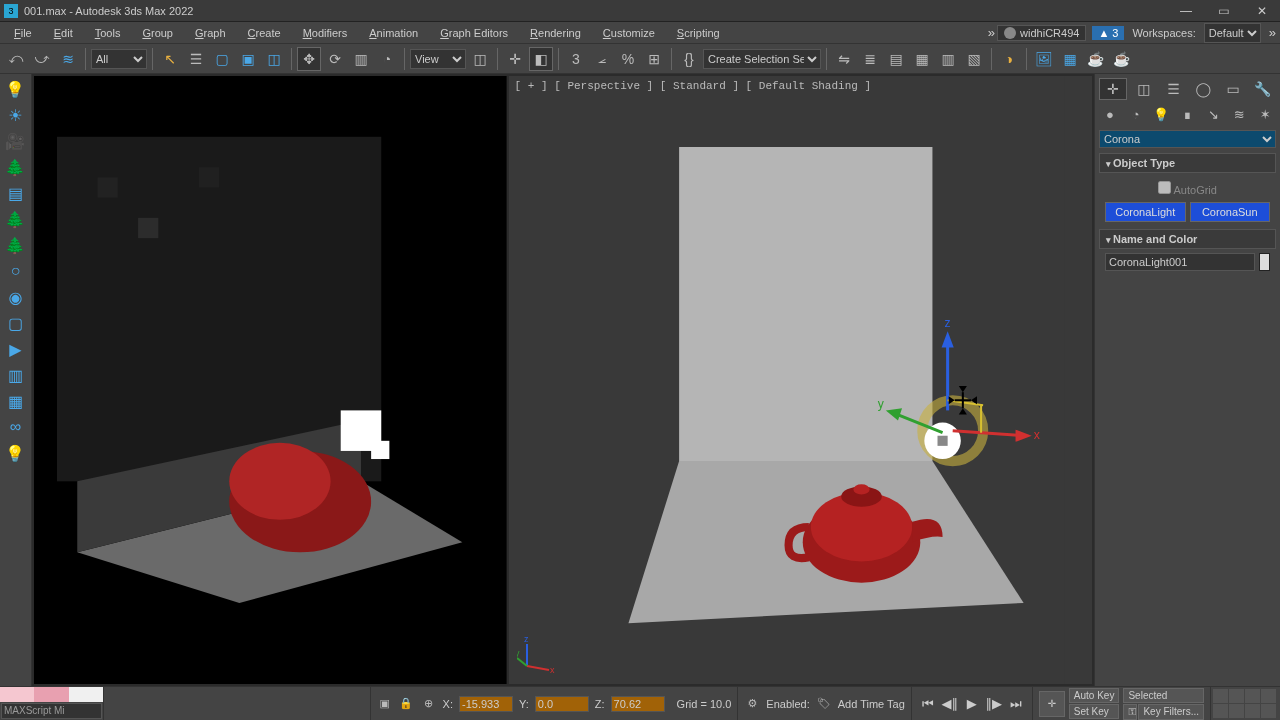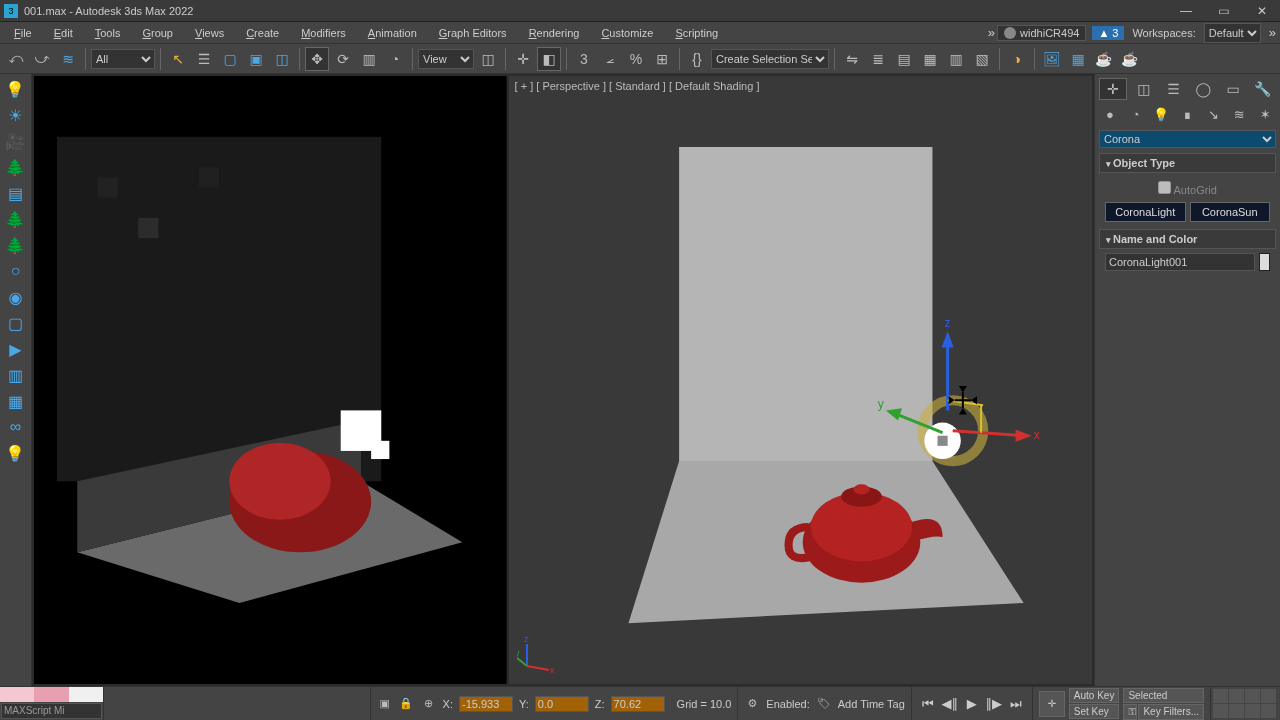--- a/index.html
+++ b/index.html
@@ -31,41 +31,41 @@
 .toolbar select { background: #333; color: #ccc; border: 1px solid #555; font-size: 11px; height: 20px; }
 
 .body-row { display: flex; height: 612px; }
 .left-icons { width: 32px; background: #444; display: flex; flex-direction: column; align-items: center; padding-top: 4px; gap: 4px; border-right: 1px solid #333; }
 .left-icons .licon { width: 22px; height: 22px; color: #4aa8e8; cursor: pointer; display:flex;align-items:center;justify-content:center;font-size:16px; }
 
 .viewports { flex: 1; display: flex; background: #2b2b2b; position: relative; }
 .vp { position: relative; background: #393939; }
 .vp.left { width: 44.5%; border-right: 1px solid #111; margin: 2px 1px 2px 2px;}
 .vp.right { flex: 1; margin: 2px 2px 2px 1px;}
-.vp-label { position: absolute; top: 4px; left: 6px; color: #bbb; font-size: 11px; z-index: 5; }
+.vp-label { position: absolute; top: 4px; left: 6px; color: #bbb; font-size: 11px; z-index: 5; font-family: Liberation Mono, monospace; }
 .render-canvas { width: 100%; height: 100%; background: #000; }
 .render-canvas svg { width: 100%; height: 100%; display: block; }
 .vp.right .vp-canvas { width: 100%; height: 100%; position: relative; }
 .gizmo-corner { position: absolute; left: 8px; bottom: 8px; width: 40px; height: 40px; }
 
 .right-panel { width: 186px; background: #444; border-left: 1px solid #333; display: flex; flex-direction: column; }
 .rp-tabs { display: flex; gap: 4px; padding: 4px; }
 .rp-tab { flex: 1; height: 22px; display: flex; align-items: center; justify-content: center; color: #bbb; cursor: pointer; font-size:14px;}
 .rp-tab.active { background: #333; border: 1px solid #666; }
 .rp-subtabs { display: flex; gap: 4px; padding: 0 4px 4px; }
 .rp-sub { flex: 1; height: 20px; display: flex; align-items: center; justify-content: center; color: #bbb; cursor: pointer; font-size:13px;}
 .rp-sub.active { color: #6ab7f0; }
 .rp-sel { margin: 2px 4px; }
 .rp-sel select { width: 100%; background: #0c4a6e; color: #ccc; border: 1px solid #555; font-size: 11px; height: 18px; }
 .rollout-head { background: #3a3a3a; padding: 3px 6px; margin: 3px 4px 0; border: 1px solid #555; font-weight: bold; cursor: pointer; }
 .rollout-head::before { content: "▾ "; font-size: 9px; }
 .rollout-body { padding: 4px 6px; margin: 0 4px; }
 .autogrid { text-align: center; padding: 4px 0 6px; color: #888; }
 .btn-row { display: flex; gap: 4px; }
-.pbtn { flex: 1; background: #0f172a; border: 1px solid #666; color: #ddd; text-align: center; padding: 3px 0; cursor: pointer; font-size: 11px; }
+.pbtn { flex: 1; background: #1d4ed8; border: 1px solid #666; color: #ddd; text-align: center; padding: 3px 0; cursor: pointer; font-size: 11px; }
 .name-row { display: flex; gap: 4px; }
 .name-row input { flex: 1; background: #333; color: #ccc; border: 1px solid #555; font-size: 11px; height: 18px; padding: 0 3px; }
 .color-sw { width: 18px; height: 18px; background: #ddd; border: 1px solid #222; cursor: pointer; }
 
 .status-area { height: 34px; background: #444; border-top: 1px solid #333; display: flex; align-items: stretch; }
 .status-left { width: 104px; border-right: 1px solid #333; display:flex; flex-direction:column; }
 .color-strip { height: 16px; display:flex; }
 .color-strip span { flex:1; }
 .mxs { height: 16px; background: #333; font-size: 10px; color: #999; padding: 1px 2px; border:1px solid #555; margin:1px;}
 .status-mid { flex: 1; display:flex; flex-direction:column; justify-content:center; padding: 0 6px; font-size: 11px; }
@@ -96,21 +96,21 @@
     <span>▭</span>
     <span>✕</span>
   </div>
 </div>
 
 <div class="menubar">
   <div class="mitem">File</div>
   <div class="mitem">Edit</div>
   <div class="mitem">Tools</div>
   <div class="mitem">Group</div>
-  <div class="mitem">Views</div>
+  <div class="mitem">Graph</div>
   <div class="mitem">Create</div>
   <div class="mitem">Modifiers</div>
   <div class="mitem">Animation</div>
   <div class="mitem">Graph Editors</div>
   <div class="mitem">Rendering</div>
   <div class="mitem">Customize</div>
   <div class="mitem">Scripting</div>
   <div class="spacer"></div>
   <div class="chev">»</div>
   <div class="userbox">
@@ -124,21 +124,21 @@
   <span class="ws-label">Workspaces:</span>
   <select><option>Default</option></select>
   <div class="chev">»</div>
 </div>
 
 <div class="toolbar">
   <div class="tool-btn">⤺</div>
   <div class="tool-btn">⤻</div>
   <div class="tool-btn blue">≋</div>
   <div class="tool-sep"></div>
-  <select style="width:64px"><option>All</option></select>
+  <select style="width:56px"><option>All</option></select>
   <div class="tool-sep"></div>
   <div class="tool-btn accent">↖</div>
   <div class="tool-btn">☰</div>
   <div class="tool-btn blue">▢</div>
   <div class="tool-btn blue">▣</div>
   <div class="tool-btn blue">◫</div>
   <div class="tool-sep"></div>
   <div class="tool-btn active">✥</div>
   <div class="tool-btn">⟳</div>
   <div class="tool-btn">▥</div>

